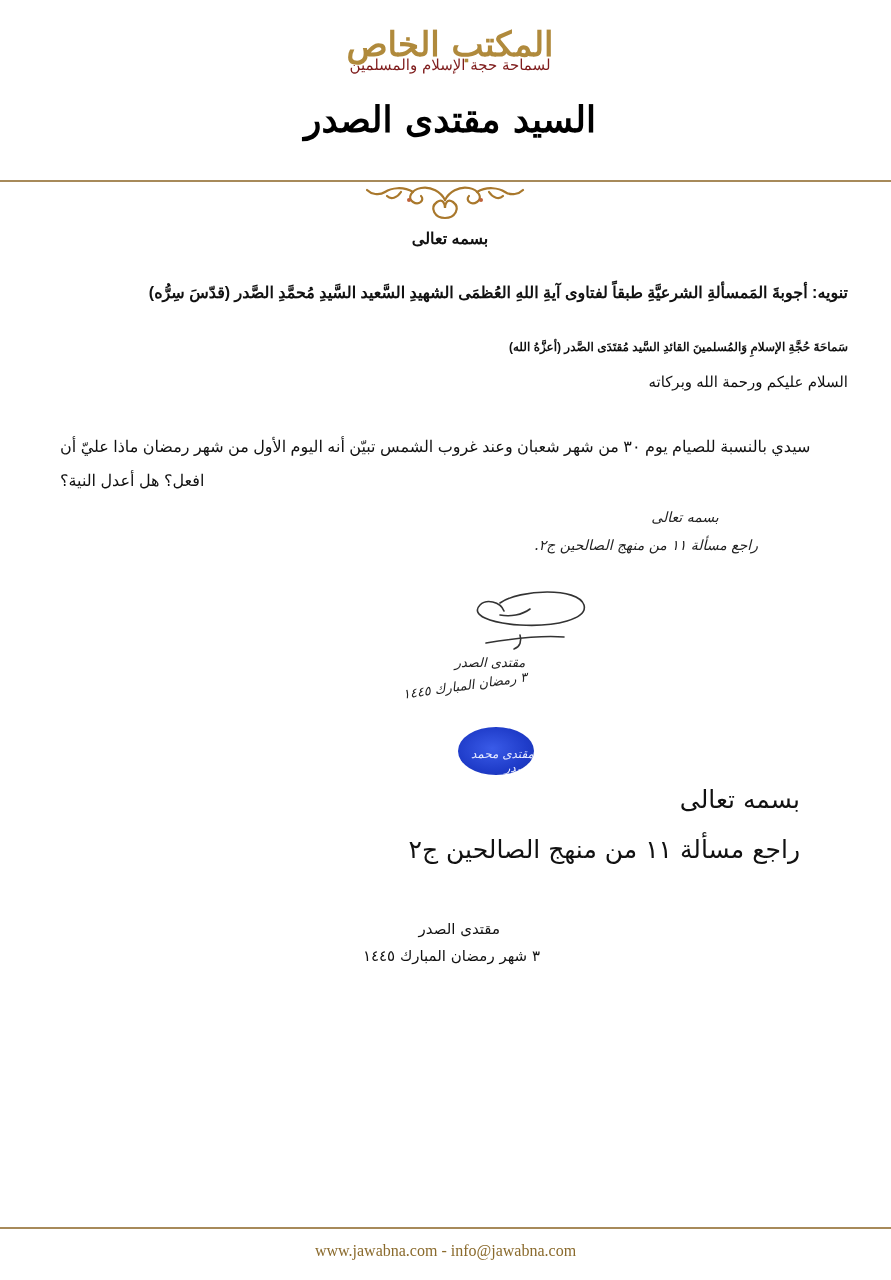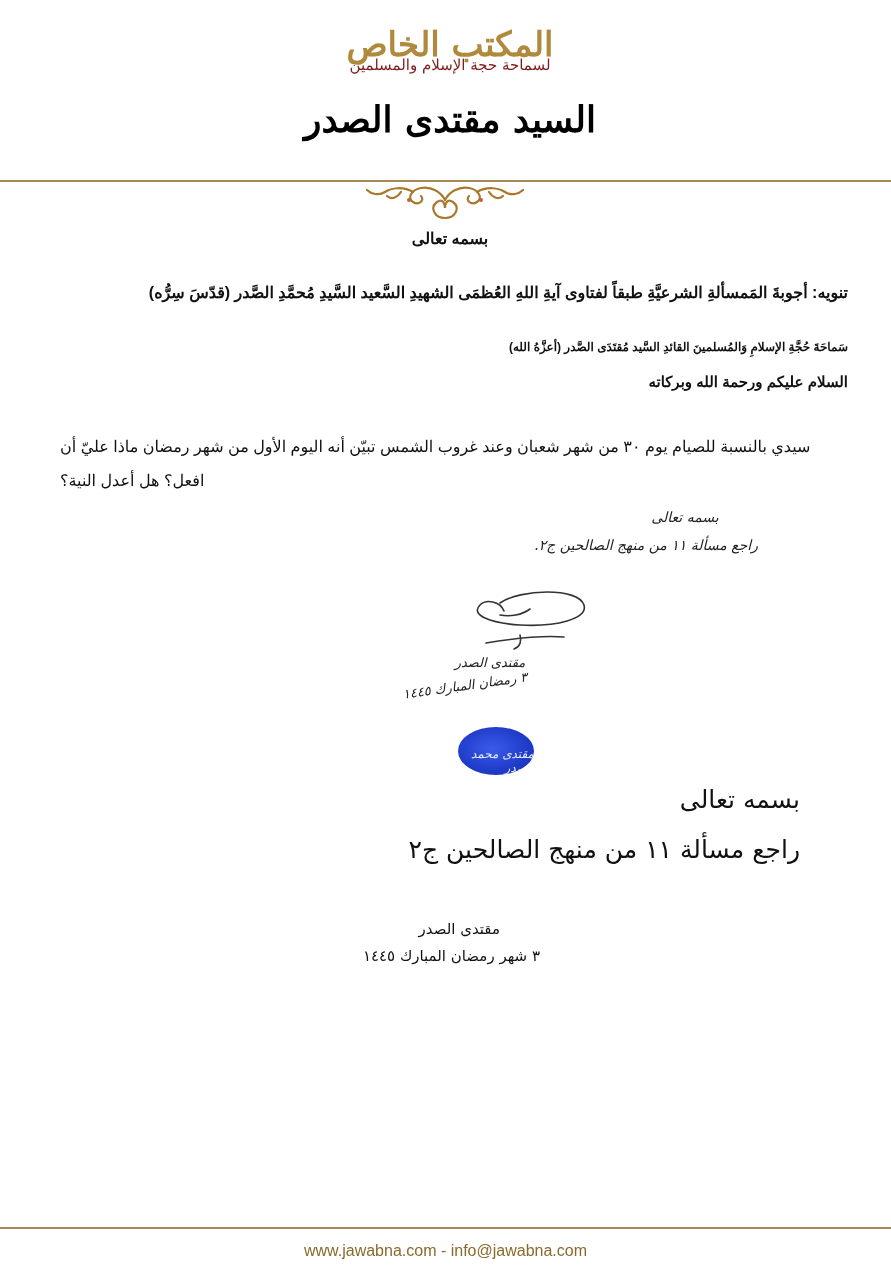--- a/index.html
+++ b/index.html
@@ -11,42 +11,42 @@
   .lh-line1 { left:300px; top:24px; width:300px; text-align:center; font-family:"DejaVu Serif", serif; font-size:34px; font-weight:bold; color:#b08a3c; letter-spacing:1px; }
   .lh-line2 { left:320px; top:56px; width:260px; text-align:center; font-family:"DejaVu Serif", serif; font-size:15px; color:#7f1d1d; }
   .lh-line3 { left:300px; top:98px; width:300px; text-align:center; font-family:"DejaVu Serif", serif; font-size:36px; font-weight:bold; color:#000000; }
   .rule-top { left:0; top:180px; width:891px; height:2px; background:#a78a5a; }
   .ornament { left:365px; top:178px; width:160px; height:44px; }
 
   
   .bism1 { left:300px; top:229px; width:300px; text-align:center; font-family:"Liberation Sans", sans-serif; font-weight:bold; font-size:16px; }
   .notice { left:40px; top:283px; width:808px; text-align:right; font-family:"Liberation Sans", sans-serif; font-weight:bold; font-size:16px; white-space:nowrap; }
   .addressee { left:300px; top:340px; width:548px; text-align:right; font-family:"Liberation Sans", sans-serif; font-weight:bold; font-size:12px; white-space:nowrap; }
-  .greeting { left:400px; top:373px; width:448px; text-align:right; font-family:"Liberation Sans", sans-serif; font-weight:bold; font-size:15px; }
+  .greeting { left:400px; top:373px; width:448px; text-align:right; font-family:"Liberation Sans", sans-serif; font-weight:normal; font-size:15px; }
   .question { left:60px; top:430px; width:788px; text-align:left; font-family:"Liberation Sans", sans-serif; font-size:16px; line-height:34px; }
 
   
   .hand { font-family:"DejaVu Serif", serif; font-style:italic; color:#222; }
   .hw-bism { left:640px; top:509px; width:90px; text-align:center; font-size:14px; }
   .hw-answer { left:488px; top:537px; width:270px; text-align:right; font-size:14px; }
   .signature { left:460px; top:585px; width:130px; height:70px; }
   .hw-name { left:440px; top:655px; width:100px; text-align:center; font-size:13px; }
   .hw-date { left:380px; top:678px; width:170px; text-align:center; font-size:13px; transform:rotate(-8deg); }
   .seal { left:458px; top:727px; width:76px; height:48px; border-radius:50%; background:radial-gradient(ellipse at 45% 45%, #3a5be8 0%, #1f3cc9 60%, #1730a8 100%); overflow:hidden; display:flex; align-items:flex-end; justify-content:center; }
   .seal-text { color:#e8ecff; font-family:"DejaVu Serif", serif; font-size:12px; font-style:italic; }
 
   
   .tr-bism { left:560px; top:785px; width:240px; text-align:right; font-family:"DejaVu Sans", sans-serif; font-size:25px; color:#111; }
   .tr-answer { left:380px; top:835px; width:420px; text-align:right; font-family:"DejaVu Sans", sans-serif; font-size:25px; color:#111; }
   .tr-name { left:320px; top:920px; width:180px; text-align:right; font-family:"DejaVu Sans", sans-serif; font-size:15px; }
   .tr-date { left:300px; top:947px; width:240px; text-align:right; font-family:"DejaVu Sans", sans-serif; font-size:15px; }
 
   
   .rule-bot { left:0; top:1227px; width:891px; height:2px; background:#a78a5a; }
-  .footer { left:0; top:1242px; width:891px; text-align:center; font-family:Liberation Sans, sans-serif; font-size:16px; color:#8a6a2c; }
+  .footer { left:0; top:1242px; width:891px; text-align:center; font-family:Liberation Serif, serif; font-size:16px; color:#8a6a2c; }
 </style>
 </head>
 <body>
 
 <div class="abs lh-line1 rtl">المكتب الخاص</div>
 <div class="abs lh-line2 rtl">لسماحة حجة الإسلام والمسلمين</div>
 <div class="abs lh-line3 rtl">السيد مقتدى الصدر</div>
 <div class="abs rule-top"></div>
 <svg class="abs ornament" viewBox="0 0 160 44">
   <g fill="none" stroke="#a9782c" stroke-width="2.2" stroke-linecap="round">

